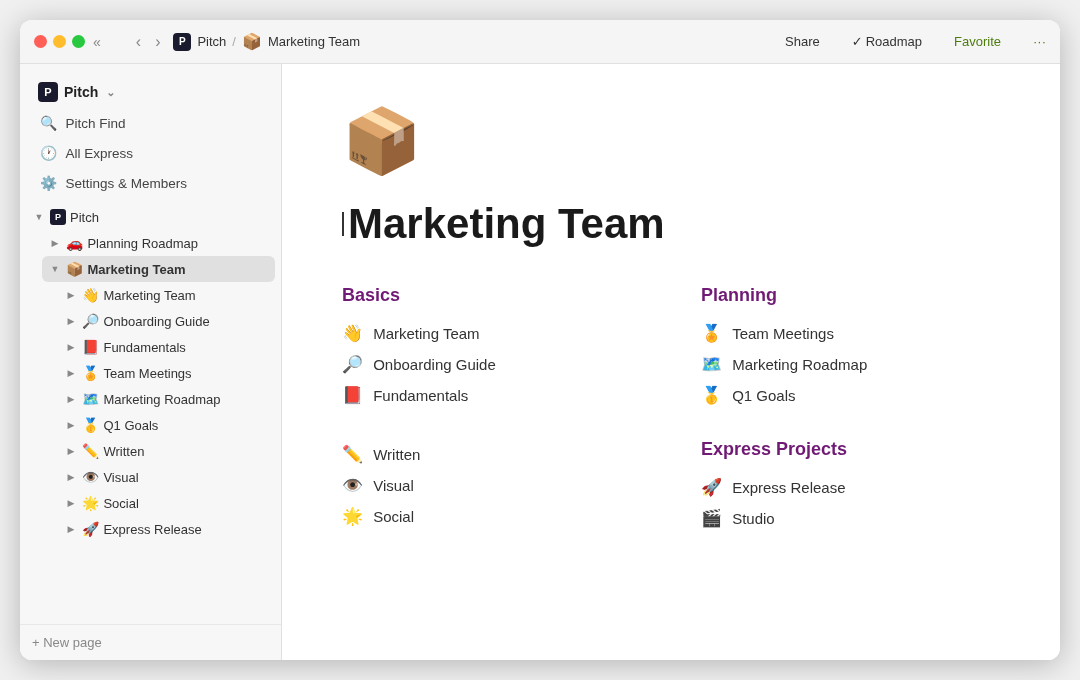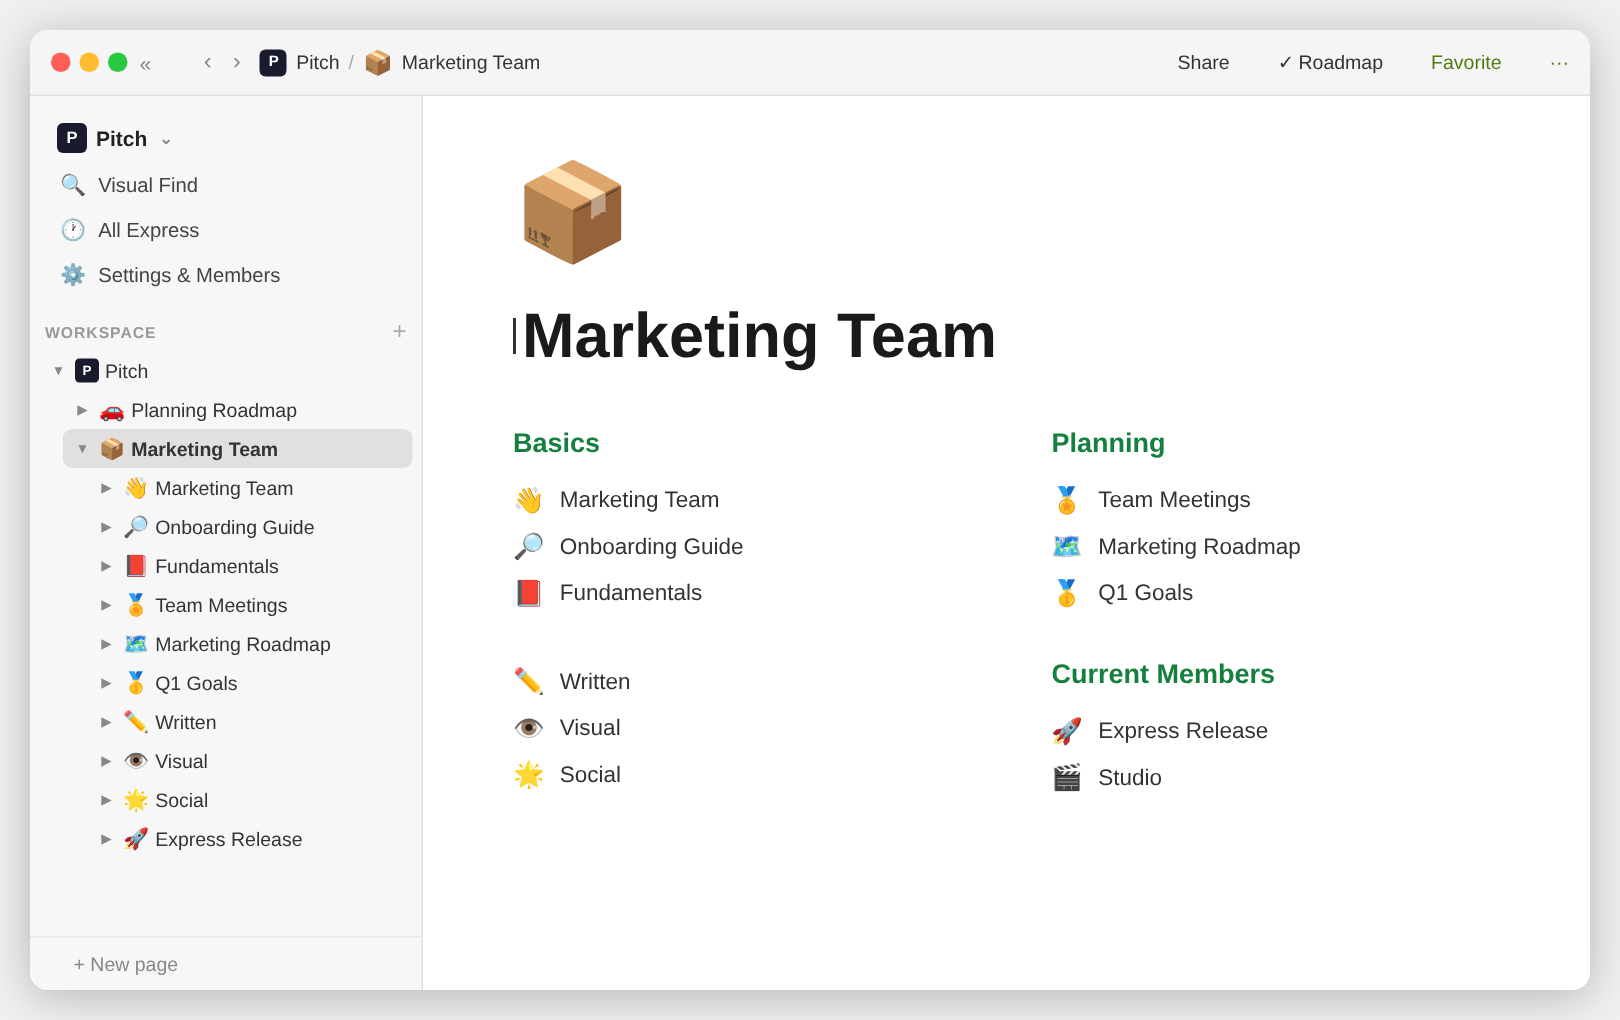--- a/index.html
+++ b/index.html
@@ -224,21 +224,21 @@
       align-items: center;
       justify-content: center;
       font-size: 9px;
       color: #888;
     }
     .tree-emoji { font-size: 14px; }
     .tree-label { flex: 1; }
     .tree-indent { margin-left: 16px; }
     .tree-indent2 { margin-left: 32px; }
     .sidebar-footer {
-      padding: 10px 29px;
+      padding: 10px 12px;
       margin-top: auto;
       border-top: 1px solid #e8e8e8;
     }
     .new-page-btn {
       display: flex;
       align-items: center;
       gap: 6px;
       background: none;
       border: none;
       cursor: pointer;
@@ -279,21 +279,21 @@
       display: grid;
       grid-template-columns: 1fr 1fr;
       gap: 0 60px;
     }
     .section {
       margin-bottom: 28px;
     }
     .section-title {
       font-size: 18px;
       font-weight: 700;
-      color: #15803d;
+      color: #701a75;
       margin-bottom: 12px;
     }
     .section-item {
       display: flex;
       align-items: center;
       gap: 10px;
       padding: 5px 0;
       font-size: 15px;
       color: #333;
       cursor: pointer;
@@ -339,36 +339,32 @@
 
     <div class="sidebar">
       <div class="sidebar-top">
         <div class="sidebar-app-title">
           <div class="sidebar-app-icon">P</div>
           <span>Pitch</span>
           <span class="caret">⌄</span>
         </div>
         <div class="sidebar-nav-item">
           <span class="sidebar-nav-icon">🔍</span>
-          <span>Visual Find</span>
+          <span>Pitch Find</span>
         </div>
         <div class="sidebar-nav-item">
           <span class="sidebar-nav-icon">🕐</span>
           <span>All Express</span>
         </div>
         <div class="sidebar-nav-item">
           <span class="sidebar-nav-icon">⚙️</span>
           <span>Settings &amp; Members</span>
         </div>
       </div>
 
-      <div class="sidebar-section-header">
-        <span class="section-label">WORKSPACE</span>
-        <button class="add-btn">+</button>
-      </div>
 
       <div class="sidebar-tree">
 
         <div class="tree-item">
           <span class="tree-toggle">▼</span>
           <div class="sidebar-app-icon" style="width:16px;height:16px;font-size:9px;border-radius:3px;">P</div>
           <span class="tree-label">Pitch</span>
         </div>
 
         <div class="tree-item tree-indent">
@@ -490,21 +486,21 @@
             <span class="section-item-emoji">👁️</span>
             <span class="section-item-label">Visual</span>
           </div>
           <div class="section-item">
             <span class="section-item-emoji">🌟</span>
             <span class="section-item-label">Social</span>
           </div>
         </div>
 
         <div class="section">
-          <div class="section-title">Current Members</div>
+          <div class="section-title">Express Projects</div>
           <div class="section-item">
             <span class="section-item-emoji">🚀</span>
             <span class="section-item-label">Express Release</span>
           </div>
           <div class="section-item">
             <span class="section-item-emoji">🎬</span>
             <span class="section-item-label">Studio</span>
           </div>
         </div>
       </div>

